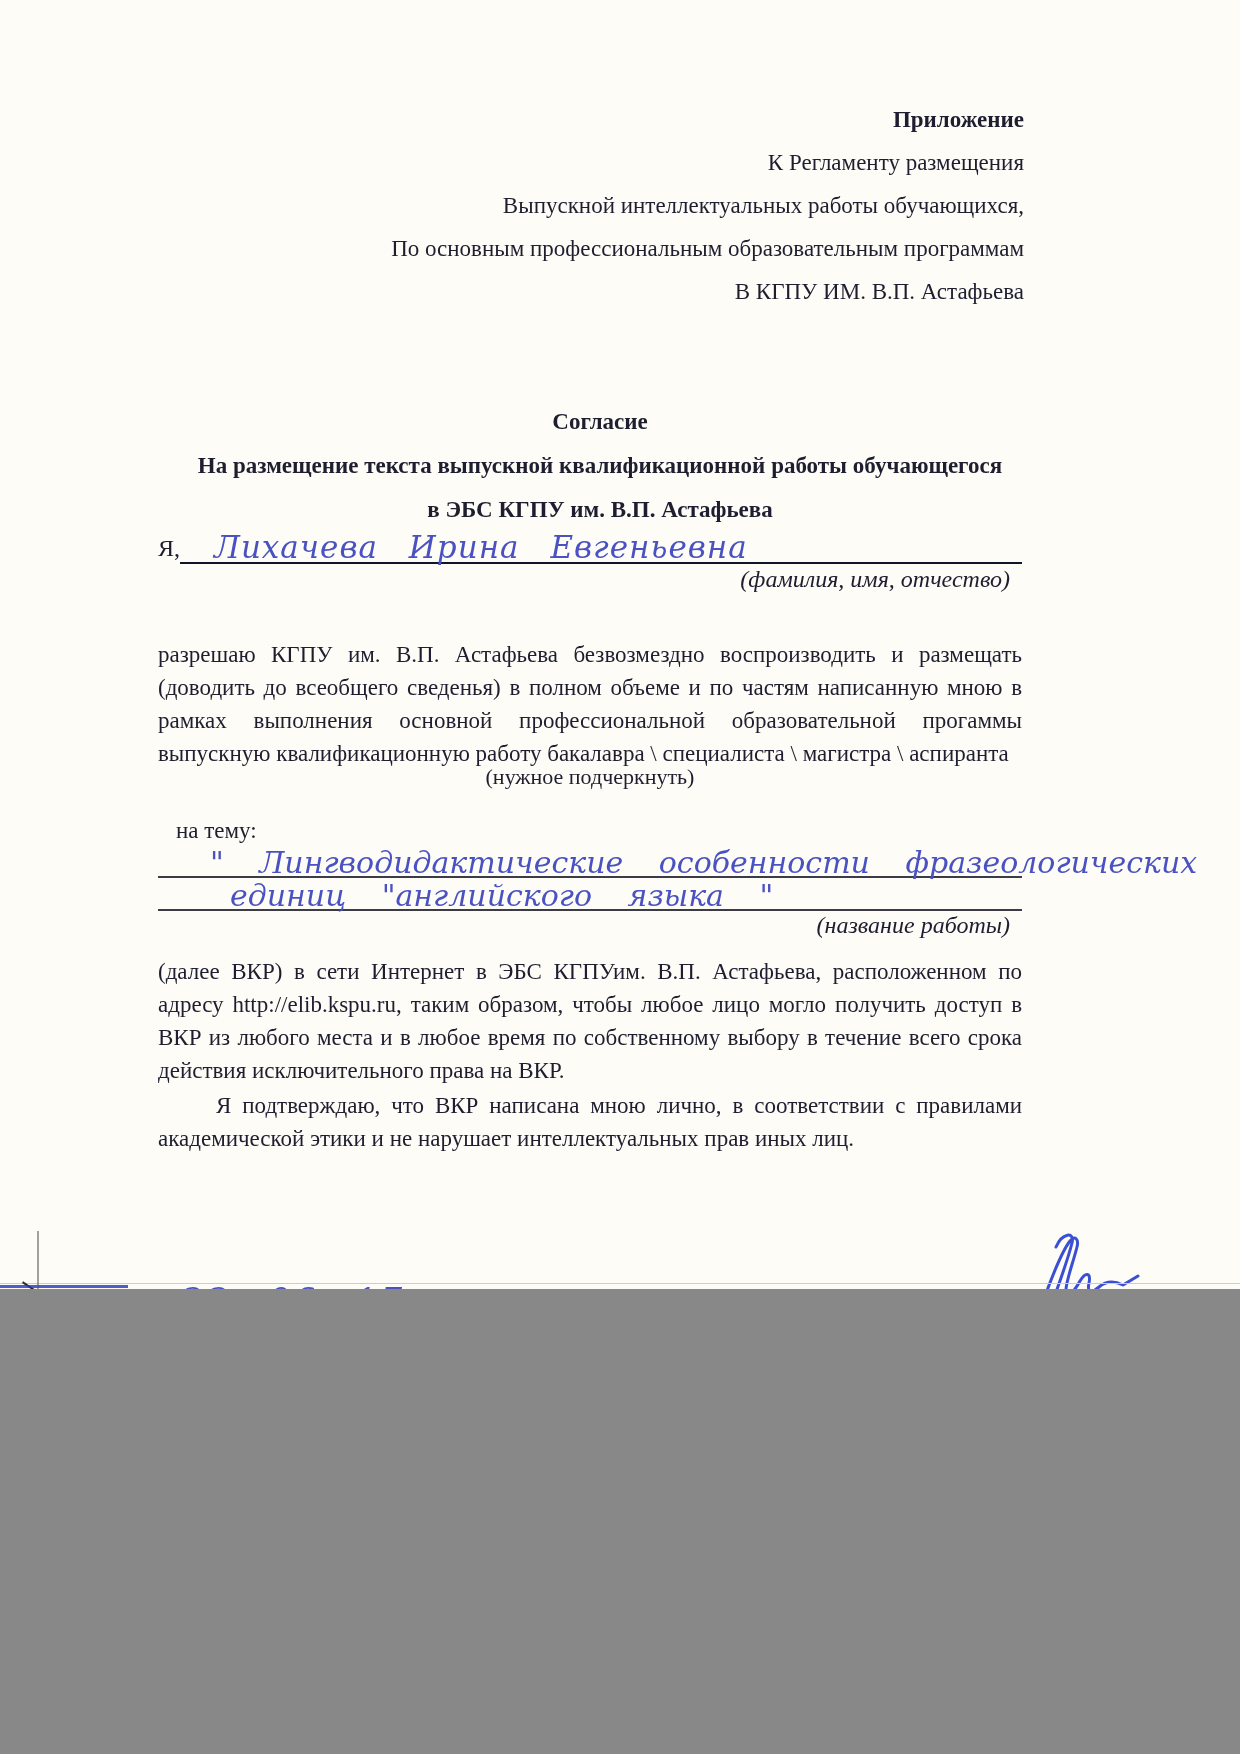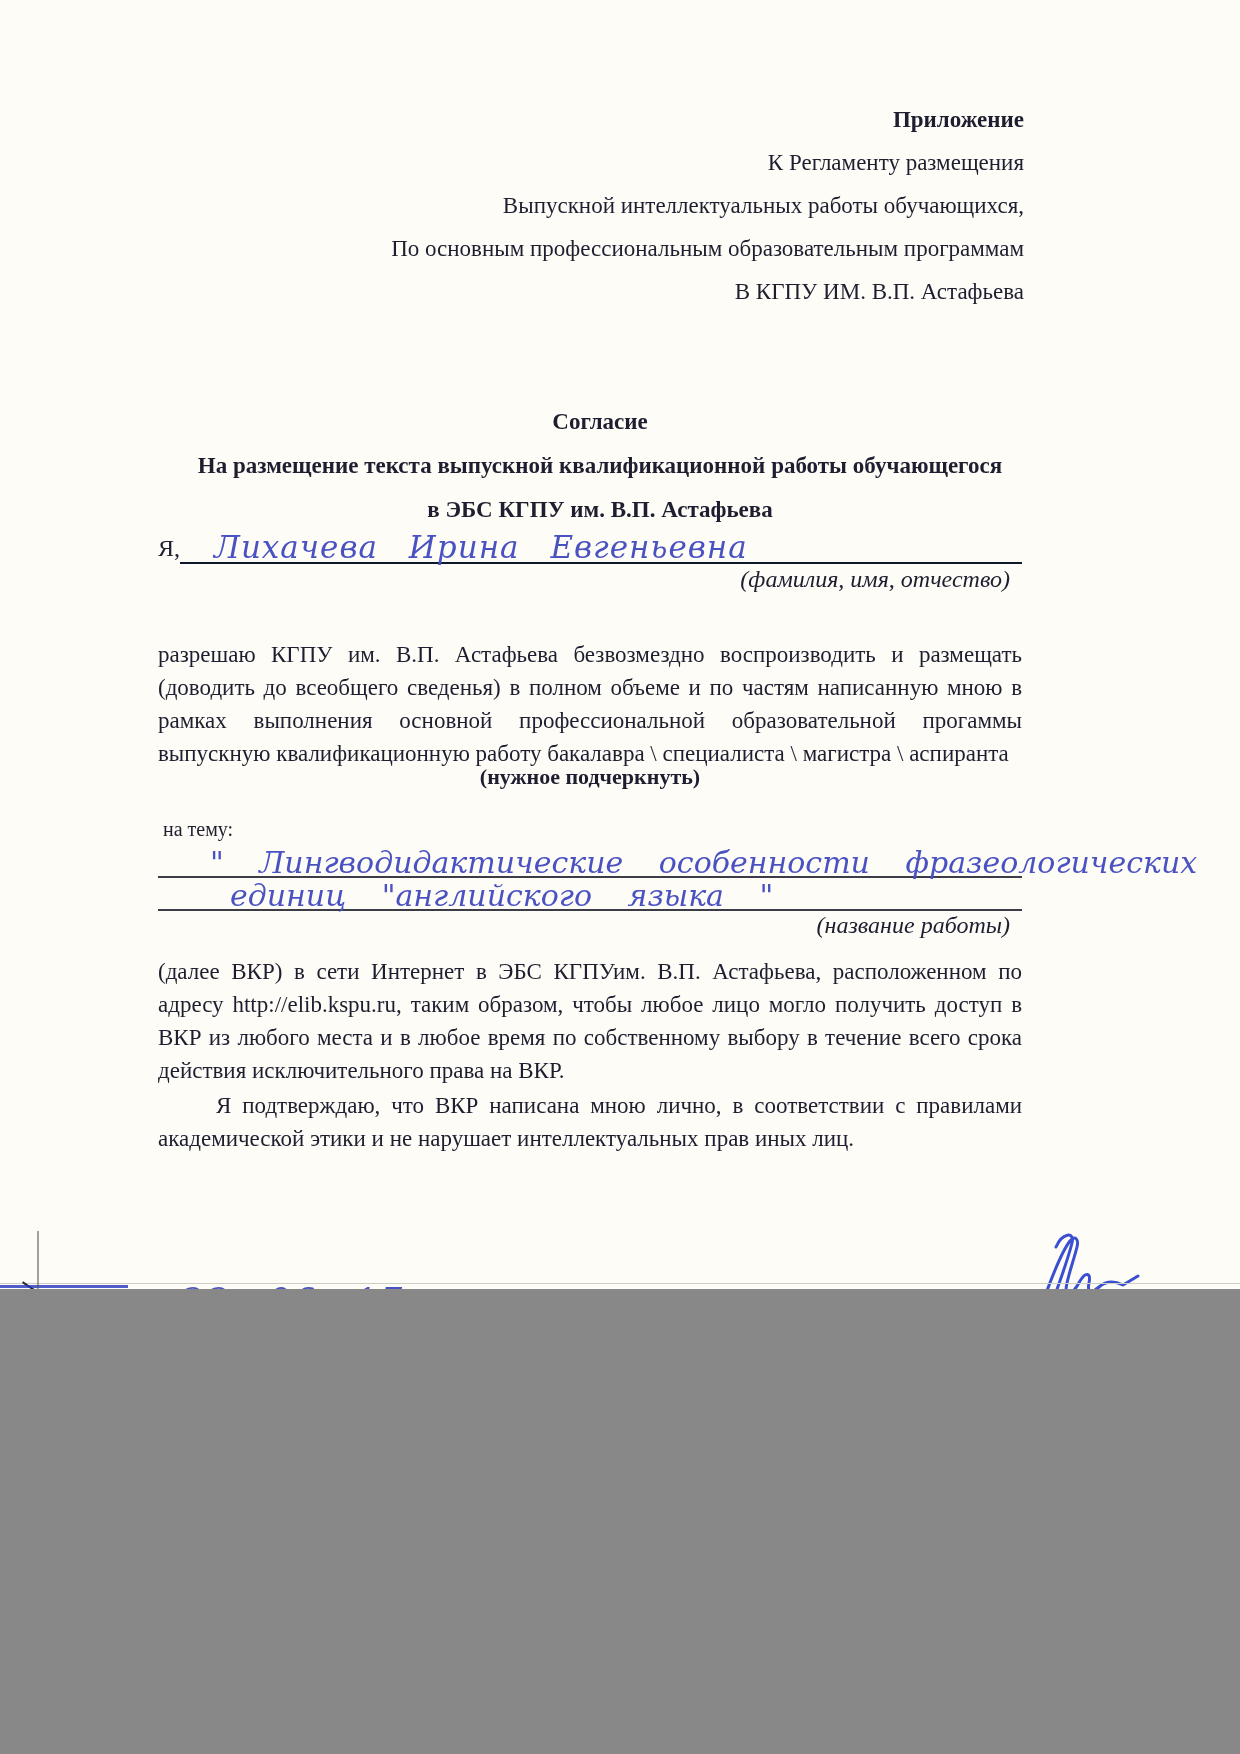--- a/index.html
+++ b/index.html
@@ -42,23 +42,23 @@
     font-style:italic;font-size:24px;
   }
   .cap-fio{top:566px;}
   .para{
     position:absolute;left:158px;width:864px;
     font-size:23px;line-height:33px;text-align:justify;
   }
   .para-permission{top:638px;}
   .hint{
     position:absolute;left:158px;width:864px;top:764px;
-    text-align:center;font-size:22px;font-weight:bold;
+    text-align:center;font-size:22px;
   }
-  .topic-label{position:absolute;left:163px;top:818px;font-size:20px;}
+  .topic-label{position:absolute;left:176px;top:818px;font-size:23px;}
   .topic-line{
     position:absolute;left:158px;width:864px;height:34px;
     border-bottom:2px solid #3c3c46;overflow:visible;
   }
   .topic-line-1{top:842px;}
   .topic-line-2{top:875px;}
   .topic-line .hand{position:absolute;bottom:-4px;font-size:30px;word-spacing:26px;}
   .topic-line-1 .hand{left:52px;}
   .topic-line-2 .hand{left:72px;}
   .cap-work{top:912px;}

